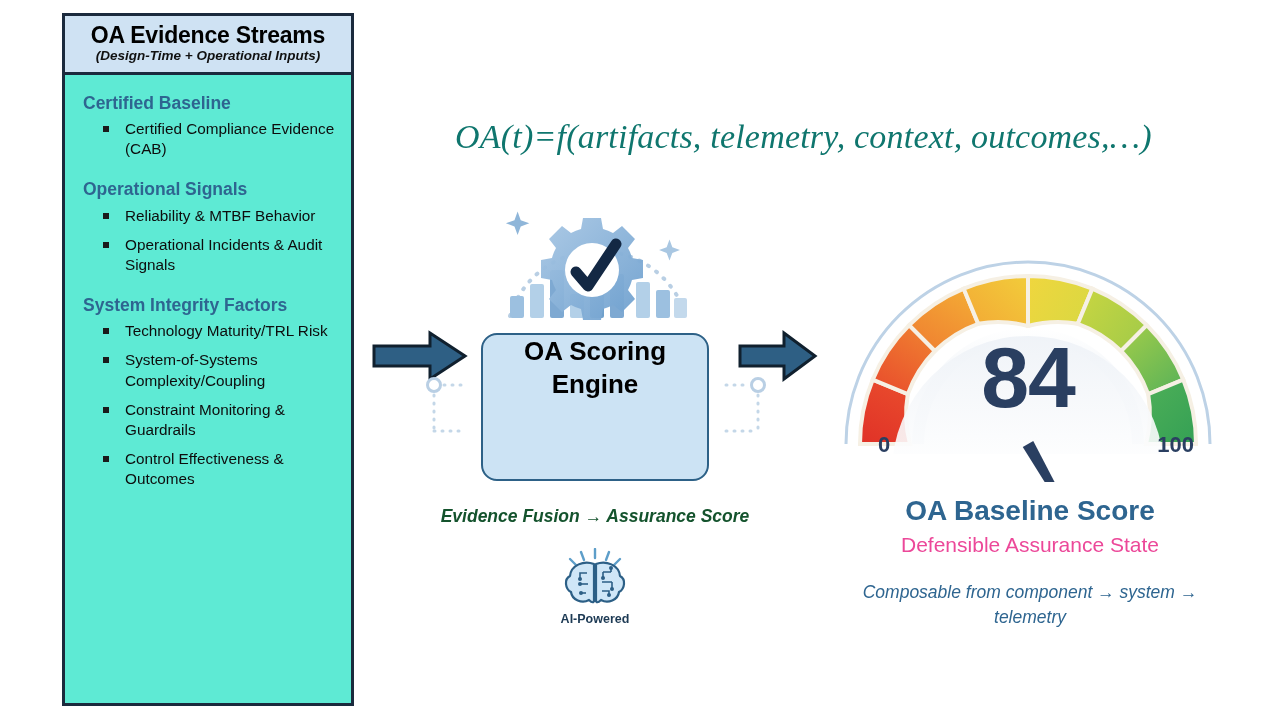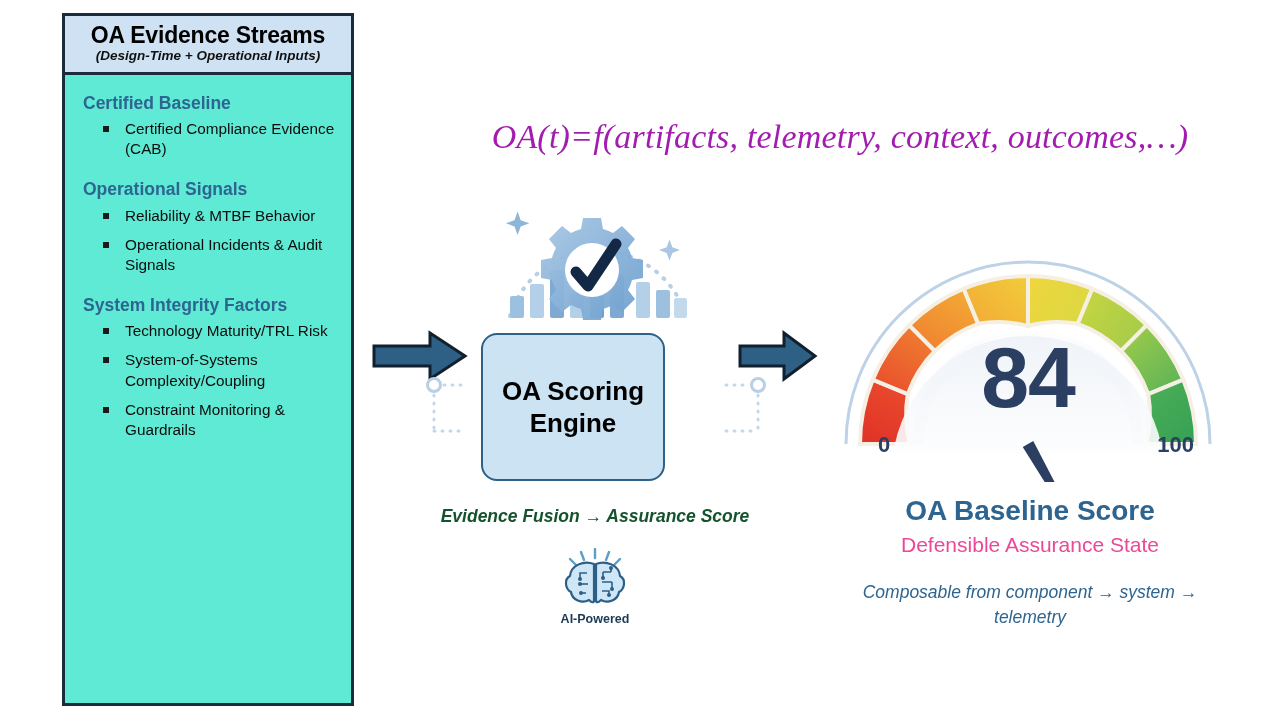--- a/index.html
+++ b/index.html
@@ -50,42 +50,42 @@
     padding-left:26px;
   }
   ul.bullets li .sq{
     position:absolute;left:4px;top:7px;
     width:6px;height:6px;background:#1a1a1a;display:block;
   }
 
   
   .formula{
     position:absolute;left:455px;top:118px;width:770px;
-    text-align:center;
+    text-align:left;
     font-family:"Liberation Serif", serif;
     font-style:italic;
     font-size:34px;
-    color:#a21caf;
+    color:#0f766e;
     letter-spacing:0.2px;
     white-space:nowrap;
   }
 
   
   .blk-arrow{position:absolute;}
   .blk-arrow svg{display:block;}
 
   
   .gear-icon{position:absolute;left:488px;top:198px;width:220px;height:145px;}
   .engine-box{
     position:absolute;left:481px;top:333px;
-    width:184px;height:148px;
+    width:228px;height:148px;
     background:#cce3f4;
     border:2.5px solid #2d6187;
     border-radius:16px;
-    display:flex;align-items:center;justify-content:center;
+    display:flex;align-items:flex-start;justify-content:center;
     box-sizing:border-box;
   }
   .engine-label{
     font-size:26px;font-weight:bold;color:#000;
     text-align:center;line-height:1.25;
   }
   .deco-left{position:absolute;left:424px;top:375px;width:46px;height:60px;}
   .deco-right{position:absolute;left:722px;top:375px;width:46px;height:60px;}
 
   .fusion-caption{
@@ -153,20 +153,21 @@
     <ul class="bullets">
       <li><span class="sq"></span><span>Reliability &amp; MTBF Behavior</span></li>
       <li><span class="sq"></span><span>Operational Incidents &amp; Audit Signals</span></li>
     </ul>
 
     <div class="group-heading tight">System Integrity Factors</div>
     <ul class="bullets">
       <li><span class="sq"></span><span>Technology Maturity/TRL Risk</span></li>
       <li><span class="sq"></span><span>System-of-Systems Complexity/Coupling</span></li>
       <li><span class="sq"></span><span>Constraint Monitoring &amp; Guardrails</span></li>
+      <li><span class="sq"></span><span>Control Effectiveness &amp; Outcomes</span></li>
     </ul>
 
   </div>
 </div>
 
 <div class="formula">OA(t)=f(artifacts, telemetry, context, outcomes,…)</div>
 
 <div class="blk-arrow" style="left:372px;top:329px;">
   <svg width="96" height="54" viewBox="0 0 96 54">
     <path d="M2,17 L58,17 L58,4 L93,27 L58,50 L58,37 L2,37 Z" fill="#2e5f84" stroke="#10202e" stroke-width="3" stroke-linejoin="miter"></path>

